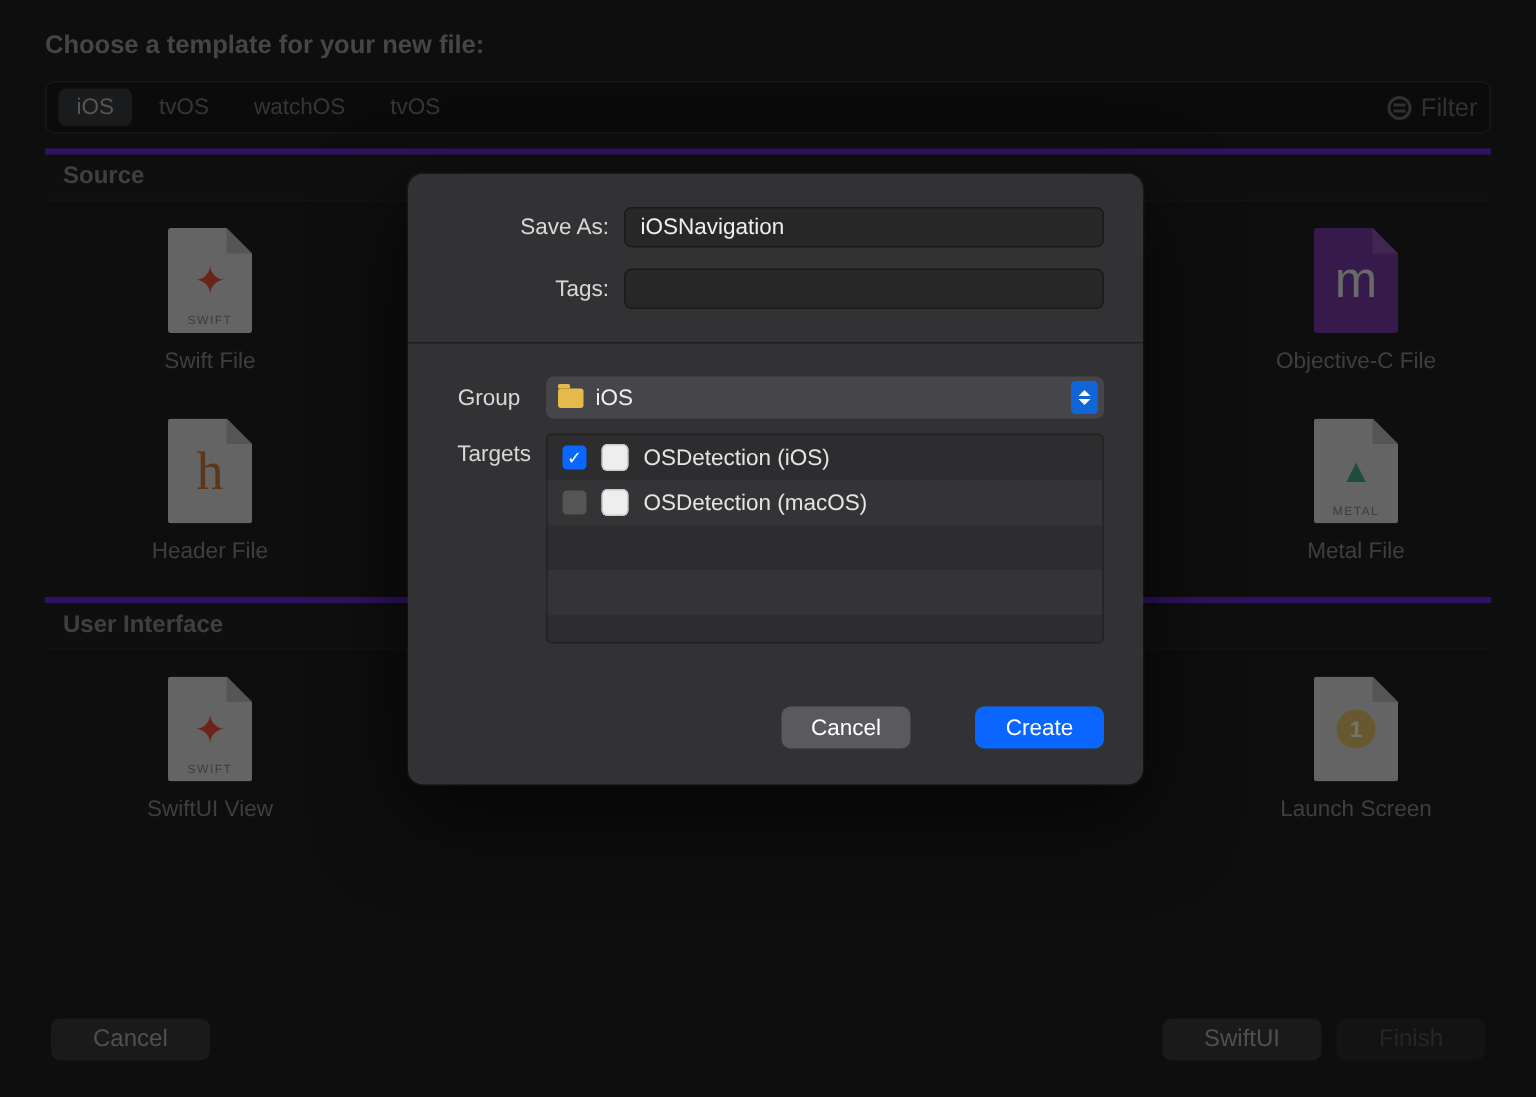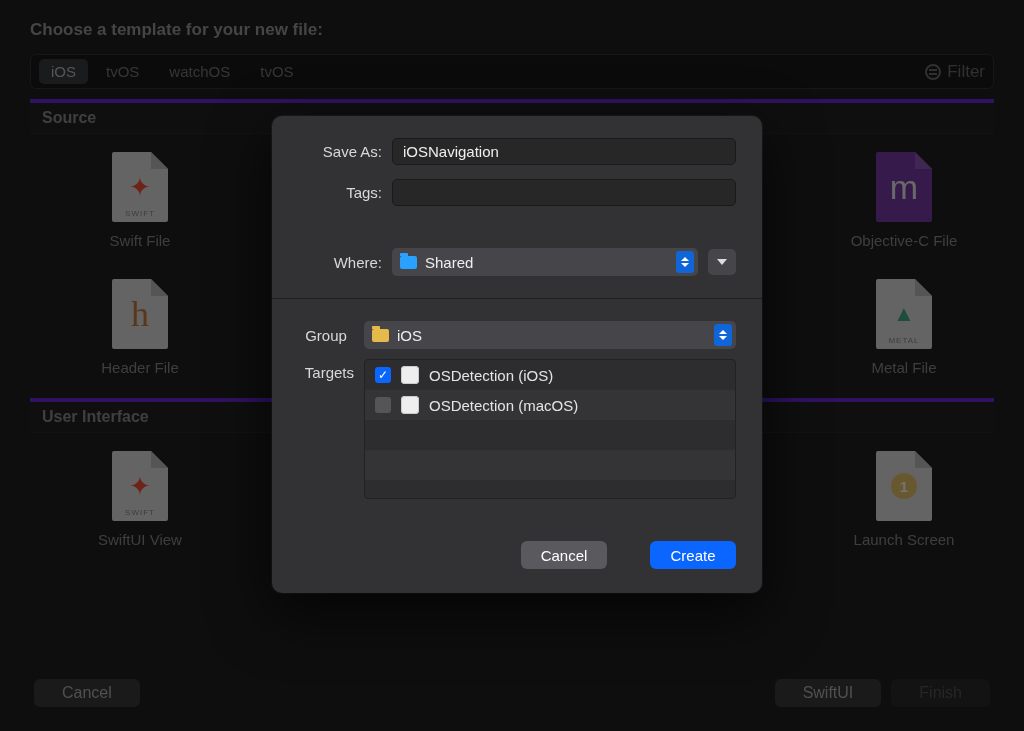--- a/index.html
+++ b/index.html
@@ -88,21 +88,21 @@
     position: absolute;
     top: 116px; left: 272px;
     width: 490px;
     background: #323234;
     border-radius: 10px;
     box-shadow: 0 20px 60px rgba(0,0,0,0.7), 0 0 0 1px rgba(255,255,255,0.05);
     z-index: 10;
     color: #d8d8d8;
     font-size: 15px;
   }
-  .sheet-top { padding: 22px 26px 22px 26px; display: flex; flex-direction: column; gap: 14px; }
+  .sheet-top { padding: 22px 26px 22px 26px; display: flex; flex-direction: column; gap: 14px; margin-left: 24px; }
   .form-row { display: flex; align-items: center; gap: 10px; }
   .form-label { width: 84px; text-align: right; color: #d8d8d8; }
   .text-input {
     flex: 1; height: 27px;
     background: #272727; border: 1px solid #1a1a1a; border-radius: 5px;
     color: #eee; padding: 0 10px; font-size: 15px;
   }
   .where-row { margin-top: 28px; }
   .where-select {
     flex: 1; height: 28px; display: flex; align-items: center;
@@ -261,34 +261,20 @@
 
 <div class="sheet">
   <div class="sheet-top">
     <div class="form-row">
       <div class="form-label">Save As:</div>
       <input class="text-input" value="iOSNavigation" style="">
     </div>
     <div class="form-row">
       <div class="form-label">Tags:</div>
       <input class="text-input" value="" style="">
-    </div>
-    <div class="form-row where-row">
-      <div class="form-label">Where:</div>
-      <div class="where-select">
-        <span class="folder-icon blue"></span>
-        <span class="where-text">Shared</span>
-        <span class="stepper">
-          <span class="up"></span>
-            <span class="down"></span>
-        </span>
-      </div>
-      <div class="expand-btn">
-        <span class="chev-down"></span>
-      </div>
     </div>
   </div>
 
   <div class="sheet-divider"></div>
 
   <div class="sheet-mid">
     <div class="group-row">
       <div class="group-label">Group</div>
       <div class="group-select">
         <span class="folder-icon yellow"></span>

